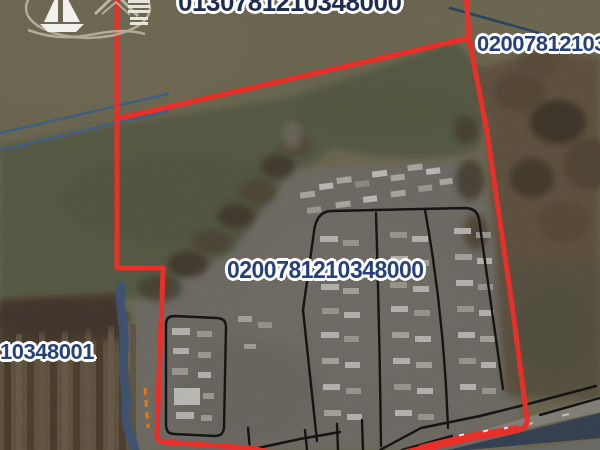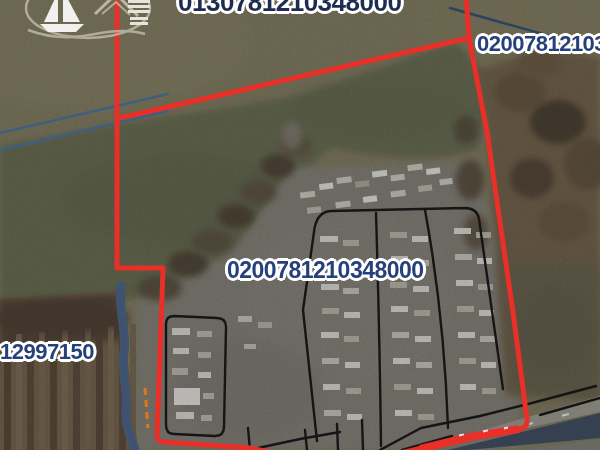--- a/index.html
+++ b/index.html
@@ -289,14 +289,14 @@
         <rect x="128" y="10" width="22" height="3"></rect>
         <rect x="130" y="17" width="18" height="3"></rect>
         <rect x="130" y="22" width="18" height="3"></rect>
       </g>
     </g>
   </svg>
 
   <div class="plabel plabel-top">0130781210348000</div>
   <div class="plabel plabel-right">0200781210348000</div>
   <div class="plabel plabel-center">0200781210348000</div>
-  <div class="plabel plabel-left">12997150</div>
+  <div class="plabel plabel-left">10348001</div>
 </div>
 
 </body></html>

